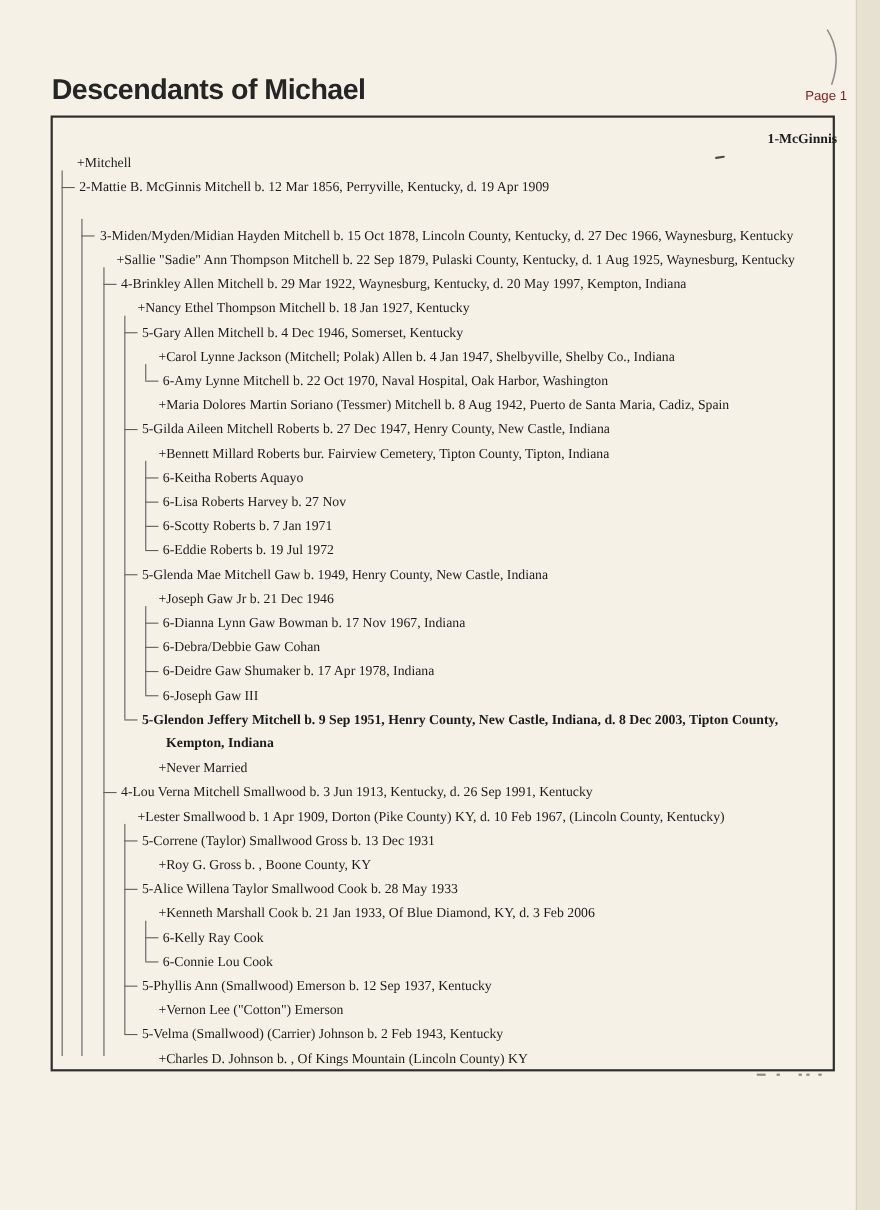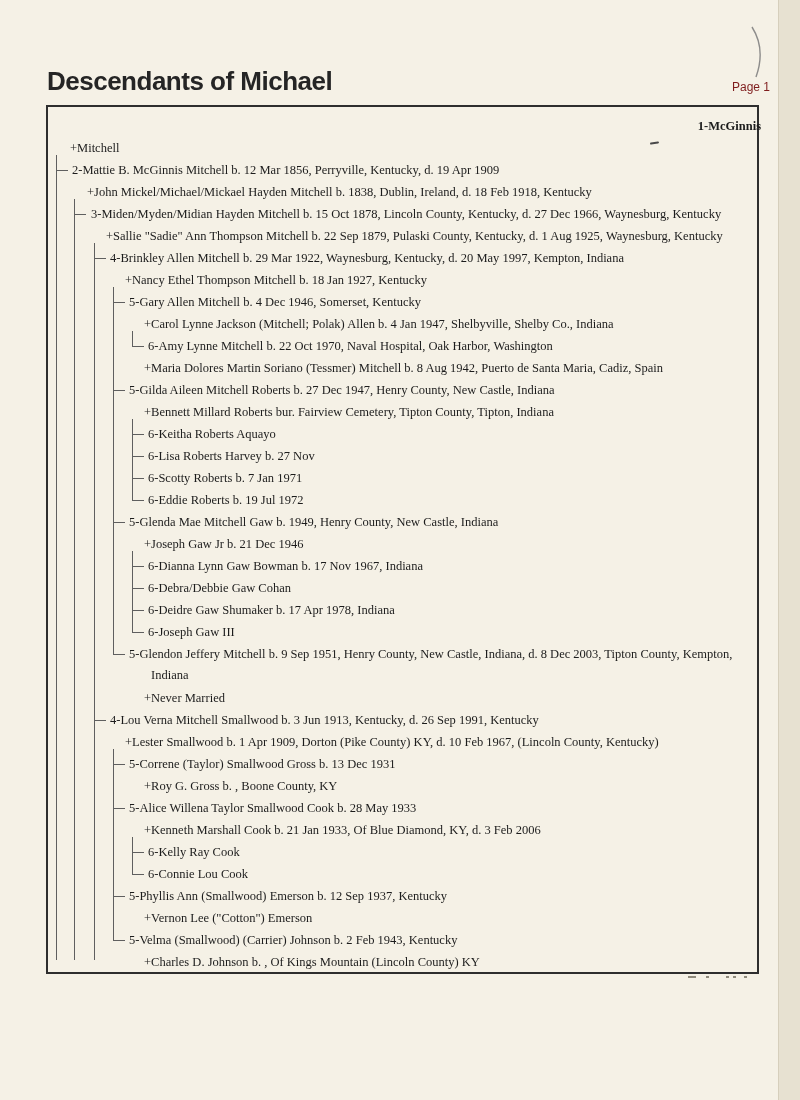--- a/index.html
+++ b/index.html
@@ -26,21 +26,21 @@
   .chart{
     position:absolute;left:46px;top:105px;width:713px;height:869px;
     border:2px solid #2e2e2e;background:transparent;box-sizing:border-box;
   }
   .rows,.guides{position:absolute;left:0;top:0;width:709px;height:865px;}
   .row{
     position:absolute;left:0;width:706px;height:22px;line-height:22px;
     font-size:12.5px;white-space:nowrap;color:#1c1c1c;
   }
   .row.b{font-weight:700;text-align:right;}
-  .row.wrap2{height:44px;line-height:21px;white-space:normal;padding-top:1px;box-sizing:border-box;}
+  .row.wrap2{height:44px;line-height:21px;white-space:normal;padding-top:1px;box-sizing:border-box;font-weight:bold;}
   .vline{position:absolute;width:1px;background:#5f5f5f;}
   .tick{position:absolute;height:1px;width:12px;background:#5f5f5f;}
   .scan-curve{position:absolute;left:745px;top:25px;}
   .pen-mark{position:absolute;left:650px;top:142px;width:9px;height:2px;background:#4a4a4a;transform:rotate(-8deg);border-radius:1px;}
   .speck{position:absolute;height:2px;background:#8f8a7c;}
 </style>
 </head>
 <body>
 
 <div class="page-edge-right"></div>
@@ -86,21 +86,20 @@
       <div class="tick" style="left: 65px; top: 701px;"></div>
       <div class="tick" style="left: 84px; top: 745px;"></div>
       <div class="tick" style="left: 84px; top: 767px;"></div>
       <div class="tick" style="left: 65px; top: 789px;"></div>
       <div class="tick" style="left: 65px; top: 833px;"></div>
     </div>
   <div class="rows" id="rows">
       <div class="row b" style="padding-left: 7px; top: 8px;">1-McGinnis</div>
       <div class="row" style="padding-left: 22px; top: 30px;">+Mitchell</div>
       <div class="row" style="padding-left: 24px; top: 52px;">2-Mattie B. McGinnis Mitchell b. 12 Mar 1856, Perryville, Kentucky, d. 19 Apr 1909</div>
-      <div class="row" style="padding-left: 39px; top: 74px;">+John Mickel/Michael/Mickael Hayden Mitchell b. 1838, Dublin, Ireland, d. 18 Feb 1918, Kentucky</div>
       <div class="row" style="padding-left: 43px; top: 96px;">3-Miden/Myden/Midian Hayden Mitchell b. 15 Oct 1878, Lincoln County, Kentucky, d. 27 Dec 1966, Waynesburg, Kentucky</div>
       <div class="row" style="padding-left: 58px; top: 118px;">+Sallie "Sadie" Ann Thompson Mitchell b. 22 Sep 1879, Pulaski County, Kentucky, d. 1 Aug 1925, Waynesburg, Kentucky</div>
       <div class="row" style="padding-left: 62px; top: 140px;">4-Brinkley Allen Mitchell b. 29 Mar 1922, Waynesburg, Kentucky, d. 20 May 1997, Kempton, Indiana</div>
       <div class="row" style="padding-left: 77px; top: 162px;">+Nancy Ethel Thompson Mitchell b. 18 Jan 1927, Kentucky</div>
       <div class="row" style="padding-left: 81px; top: 184px;">5-Gary Allen Mitchell b. 4 Dec 1946, Somerset, Kentucky</div>
       <div class="row" style="padding-left: 96px; top: 206px;">+Carol Lynne Jackson (Mitchell; Polak) Allen b. 4 Jan 1947, Shelbyville, Shelby Co., Indiana</div>
       <div class="row" style="padding-left: 100px; top: 228px;">6-Amy Lynne Mitchell b. 22 Oct 1970, Naval Hospital, Oak Harbor, Washington</div>
       <div class="row" style="padding-left: 96px; top: 250px;">+Maria Dolores Martin Soriano (Tessmer) Mitchell b. 8 Aug 1942, Puerto de Santa Maria, Cadiz, Spain</div>
       <div class="row" style="padding-left: 81px; top: 272px;">5-Gilda Aileen Mitchell Roberts b. 27 Dec 1947, Henry County, New Castle, Indiana</div>
       <div class="row" style="padding-left: 96px; top: 294px;">+Bennett Millard Roberts bur. Fairview Cemetery, Tipton County, Tipton, Indiana</div>

